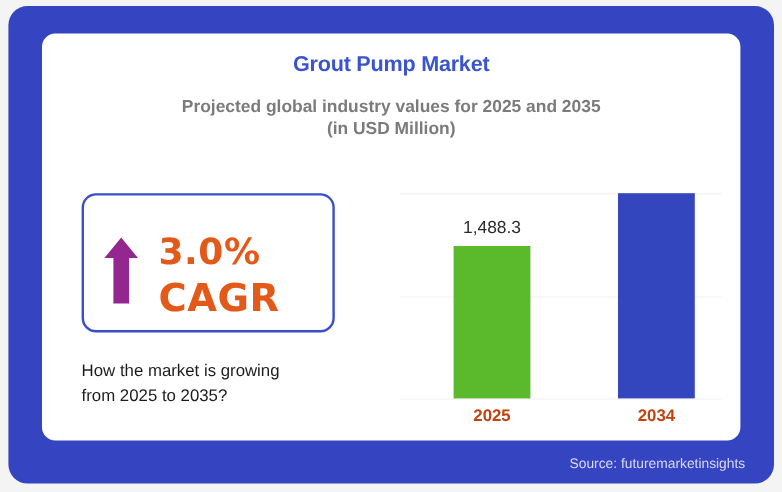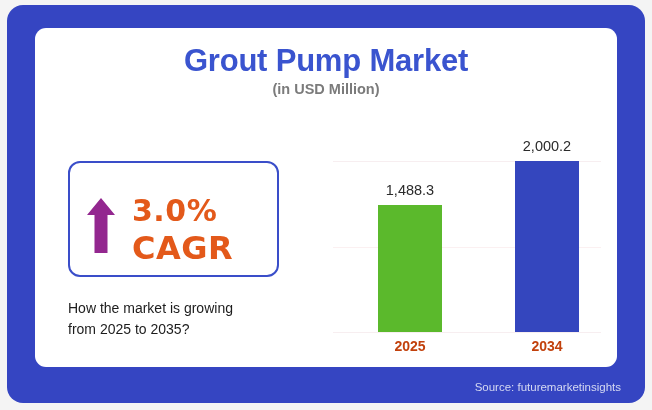--- a/index.html
+++ b/index.html
@@ -24,21 +24,21 @@
     position:absolute;left:28px;top:23px;width:582px;height:339px;
     background:#ffffff;
     border-radius:11px;
     box-sizing:border-box;
   }
 
   
   .title{
     position:absolute;left:0;top:15px;width:100%;
     text-align:center;
-    font-size:31px;font-weight:bold;
+    font-size:18px;font-weight:bold;
     font-family:"Liberation Sans Narrow","Liberation Sans",sans-serif;
     letter-spacing:-0.2px;
     color:#3a54cf;
   }
   .subtitle{
     position:absolute;left:0;top:52px;width:100%;
     text-align:center;
     font-size:14.5px;font-weight:bold;
     font-family:"Liberation Sans Narrow","Liberation Sans",sans-serif;
     color:#7b7b7b;
@@ -137,20 +137,21 @@
 
 <div id="root">
 
   <div class="frame">
 
     <div class="card">
 
       <div class="title">Grout Pump Market</div>
 
       <div class="subtitle">
+        <div>Projected global industry values for 2025 and 2035</div>
         <div>(in USD Million)</div>
       </div>
 
       <div class="cagr-box">
         <div class="cagr-inner">
           <div class="arrow-wrap">
             <svg width="34" height="62" viewBox="0 0 34 62" aria-hidden="true">
               <path d="M17 3 L31 20 L23.5 20 L23.5 58 L10.5 58 L10.5 20 L3 20 Z" fill="#93278f"></path>
             </svg>
           </div>
@@ -162,21 +163,20 @@
       </div>
 
       <div class="caption">
         <div>How the market is growing</div>
         <div>from 2025 to 2035?</div>
       </div>
 
       <div class="chart">
 
         <div class="bar-value val-2025" style="top: 46px;">1,488.3</div>
-        <div class="bar-value val-2035" style="top: 2px;">2,000.2</div>
 
         <div class="plot">
           <div class="gridline gl-top"></div>
           <div class="gridline gl-mid"></div>
           <div class="gridline gl-bot"></div>
 
           <div class="bar bar-2025" style="height: 127px; background: rgb(91, 185, 44);"></div>
           <div class="bar bar-2035" style="height: 171px; background: rgb(52, 70, 190);"></div>
         </div>
 

